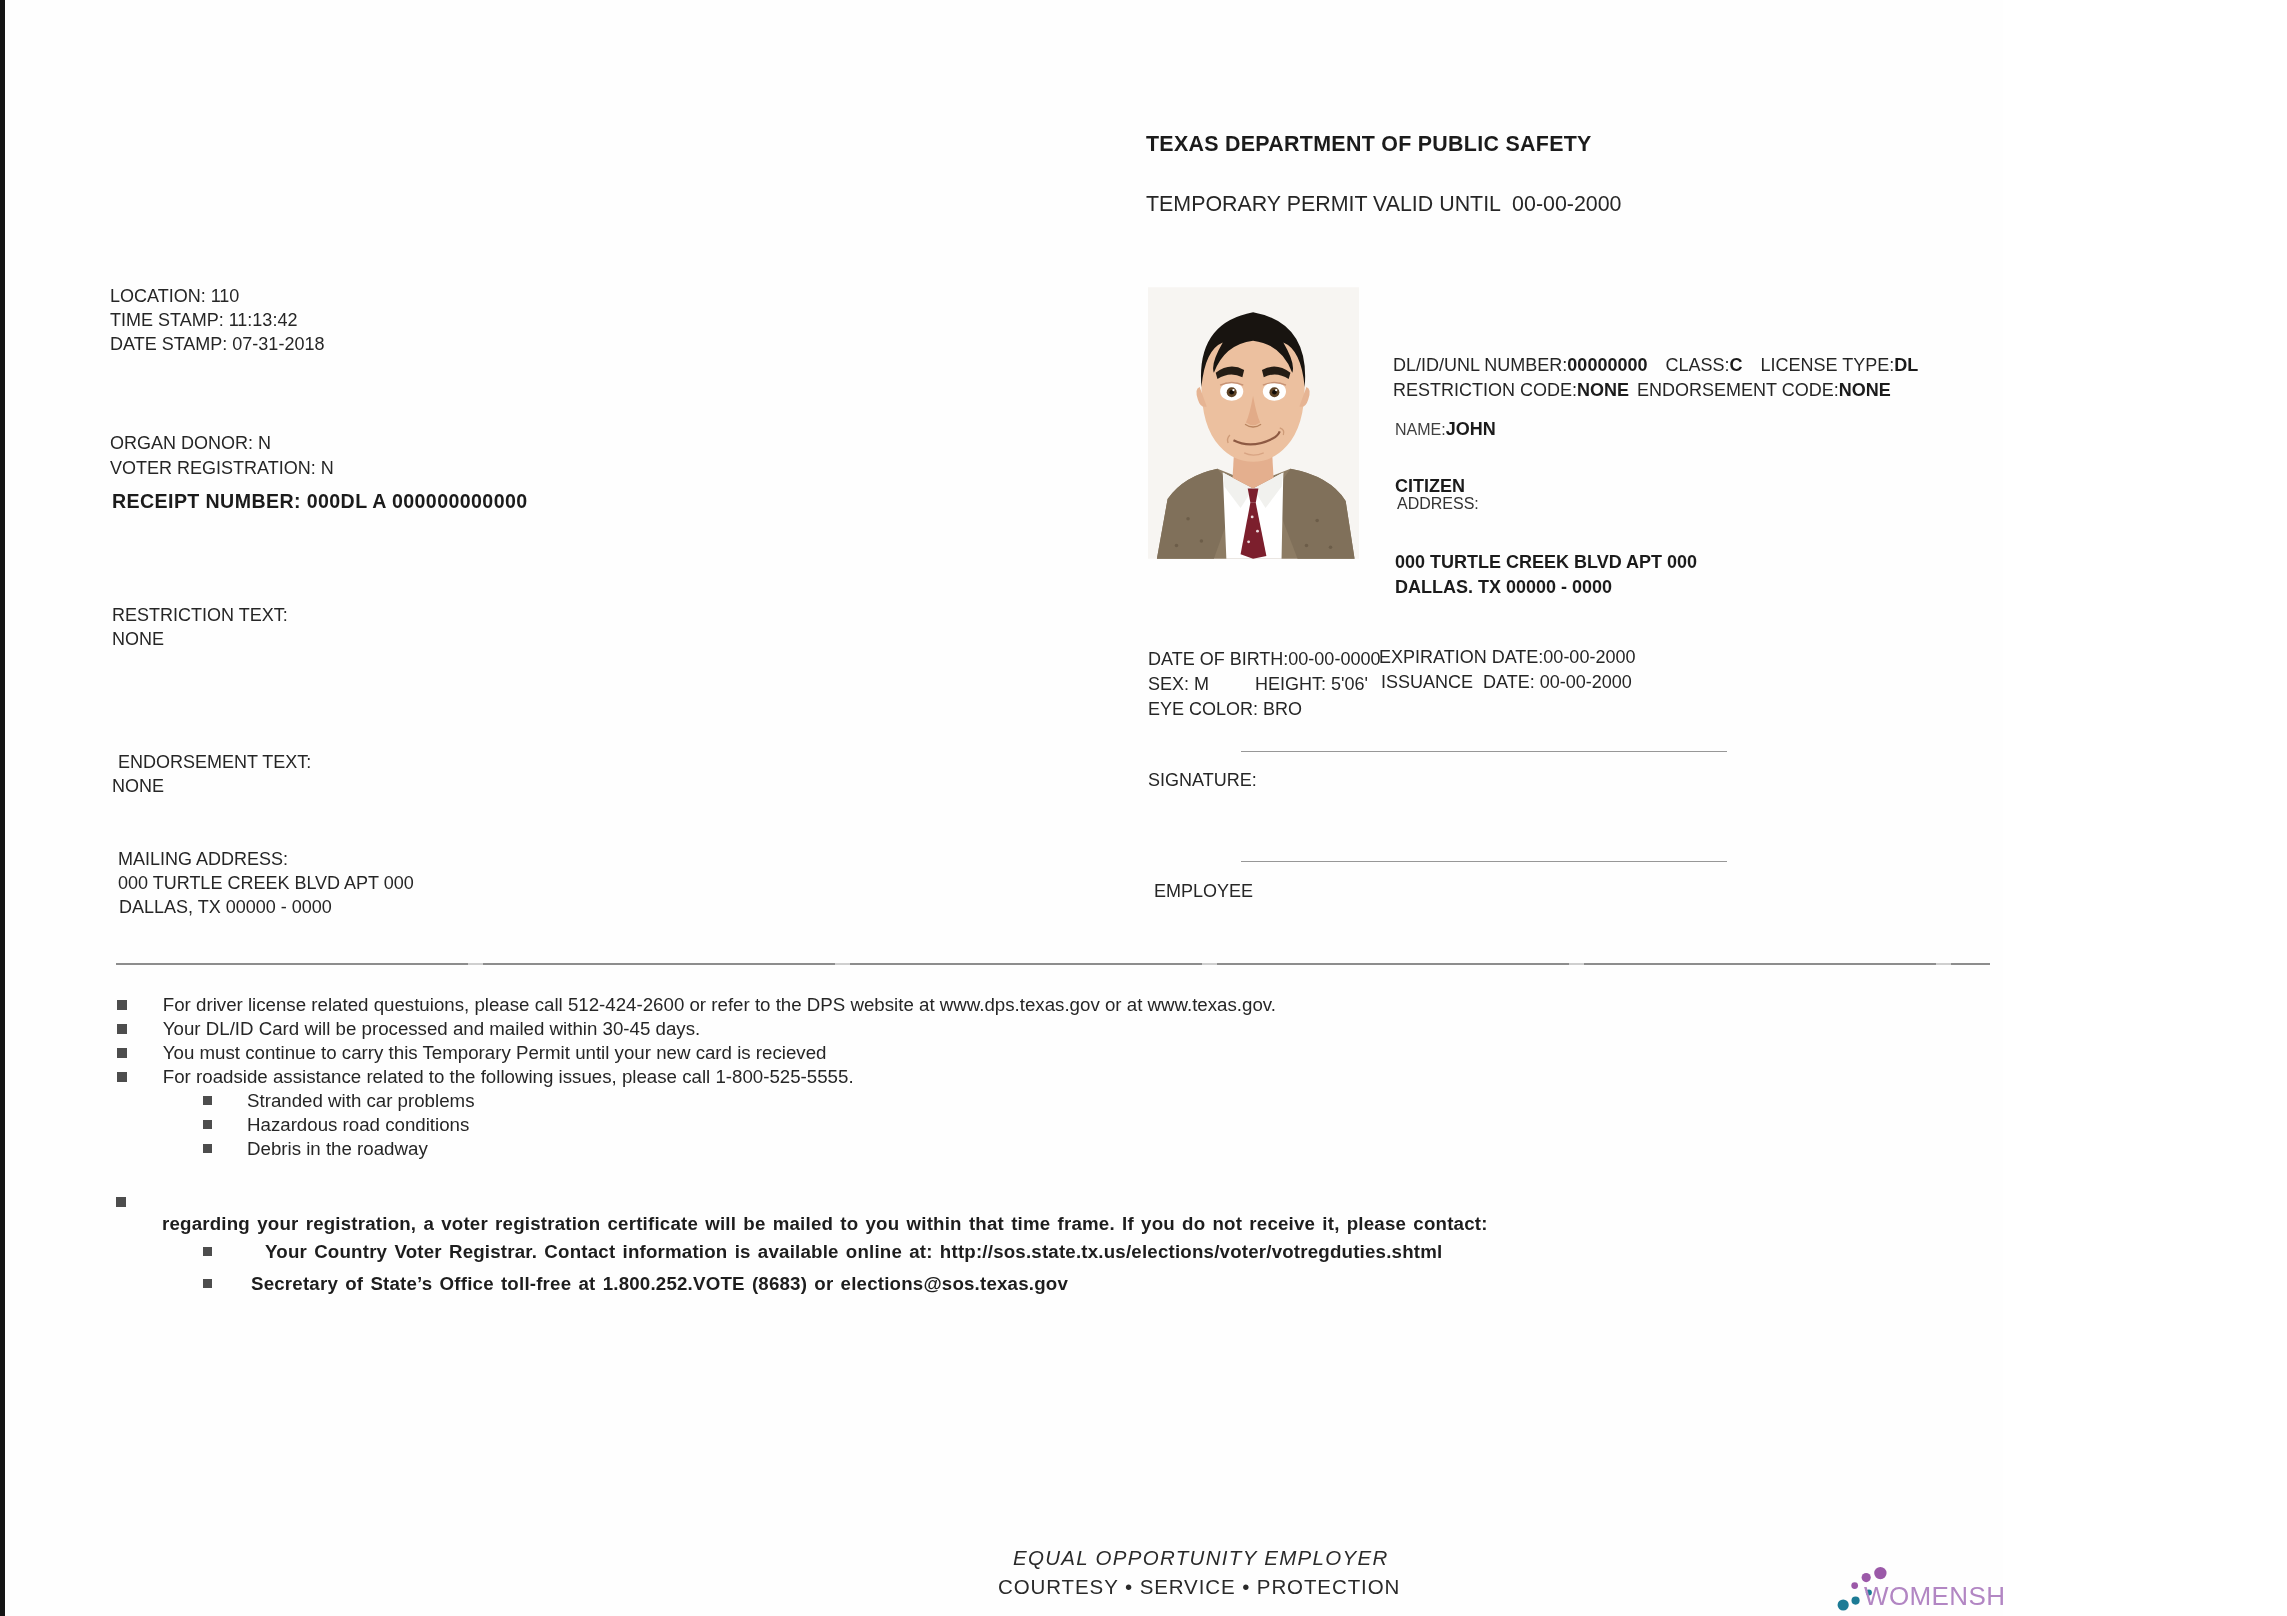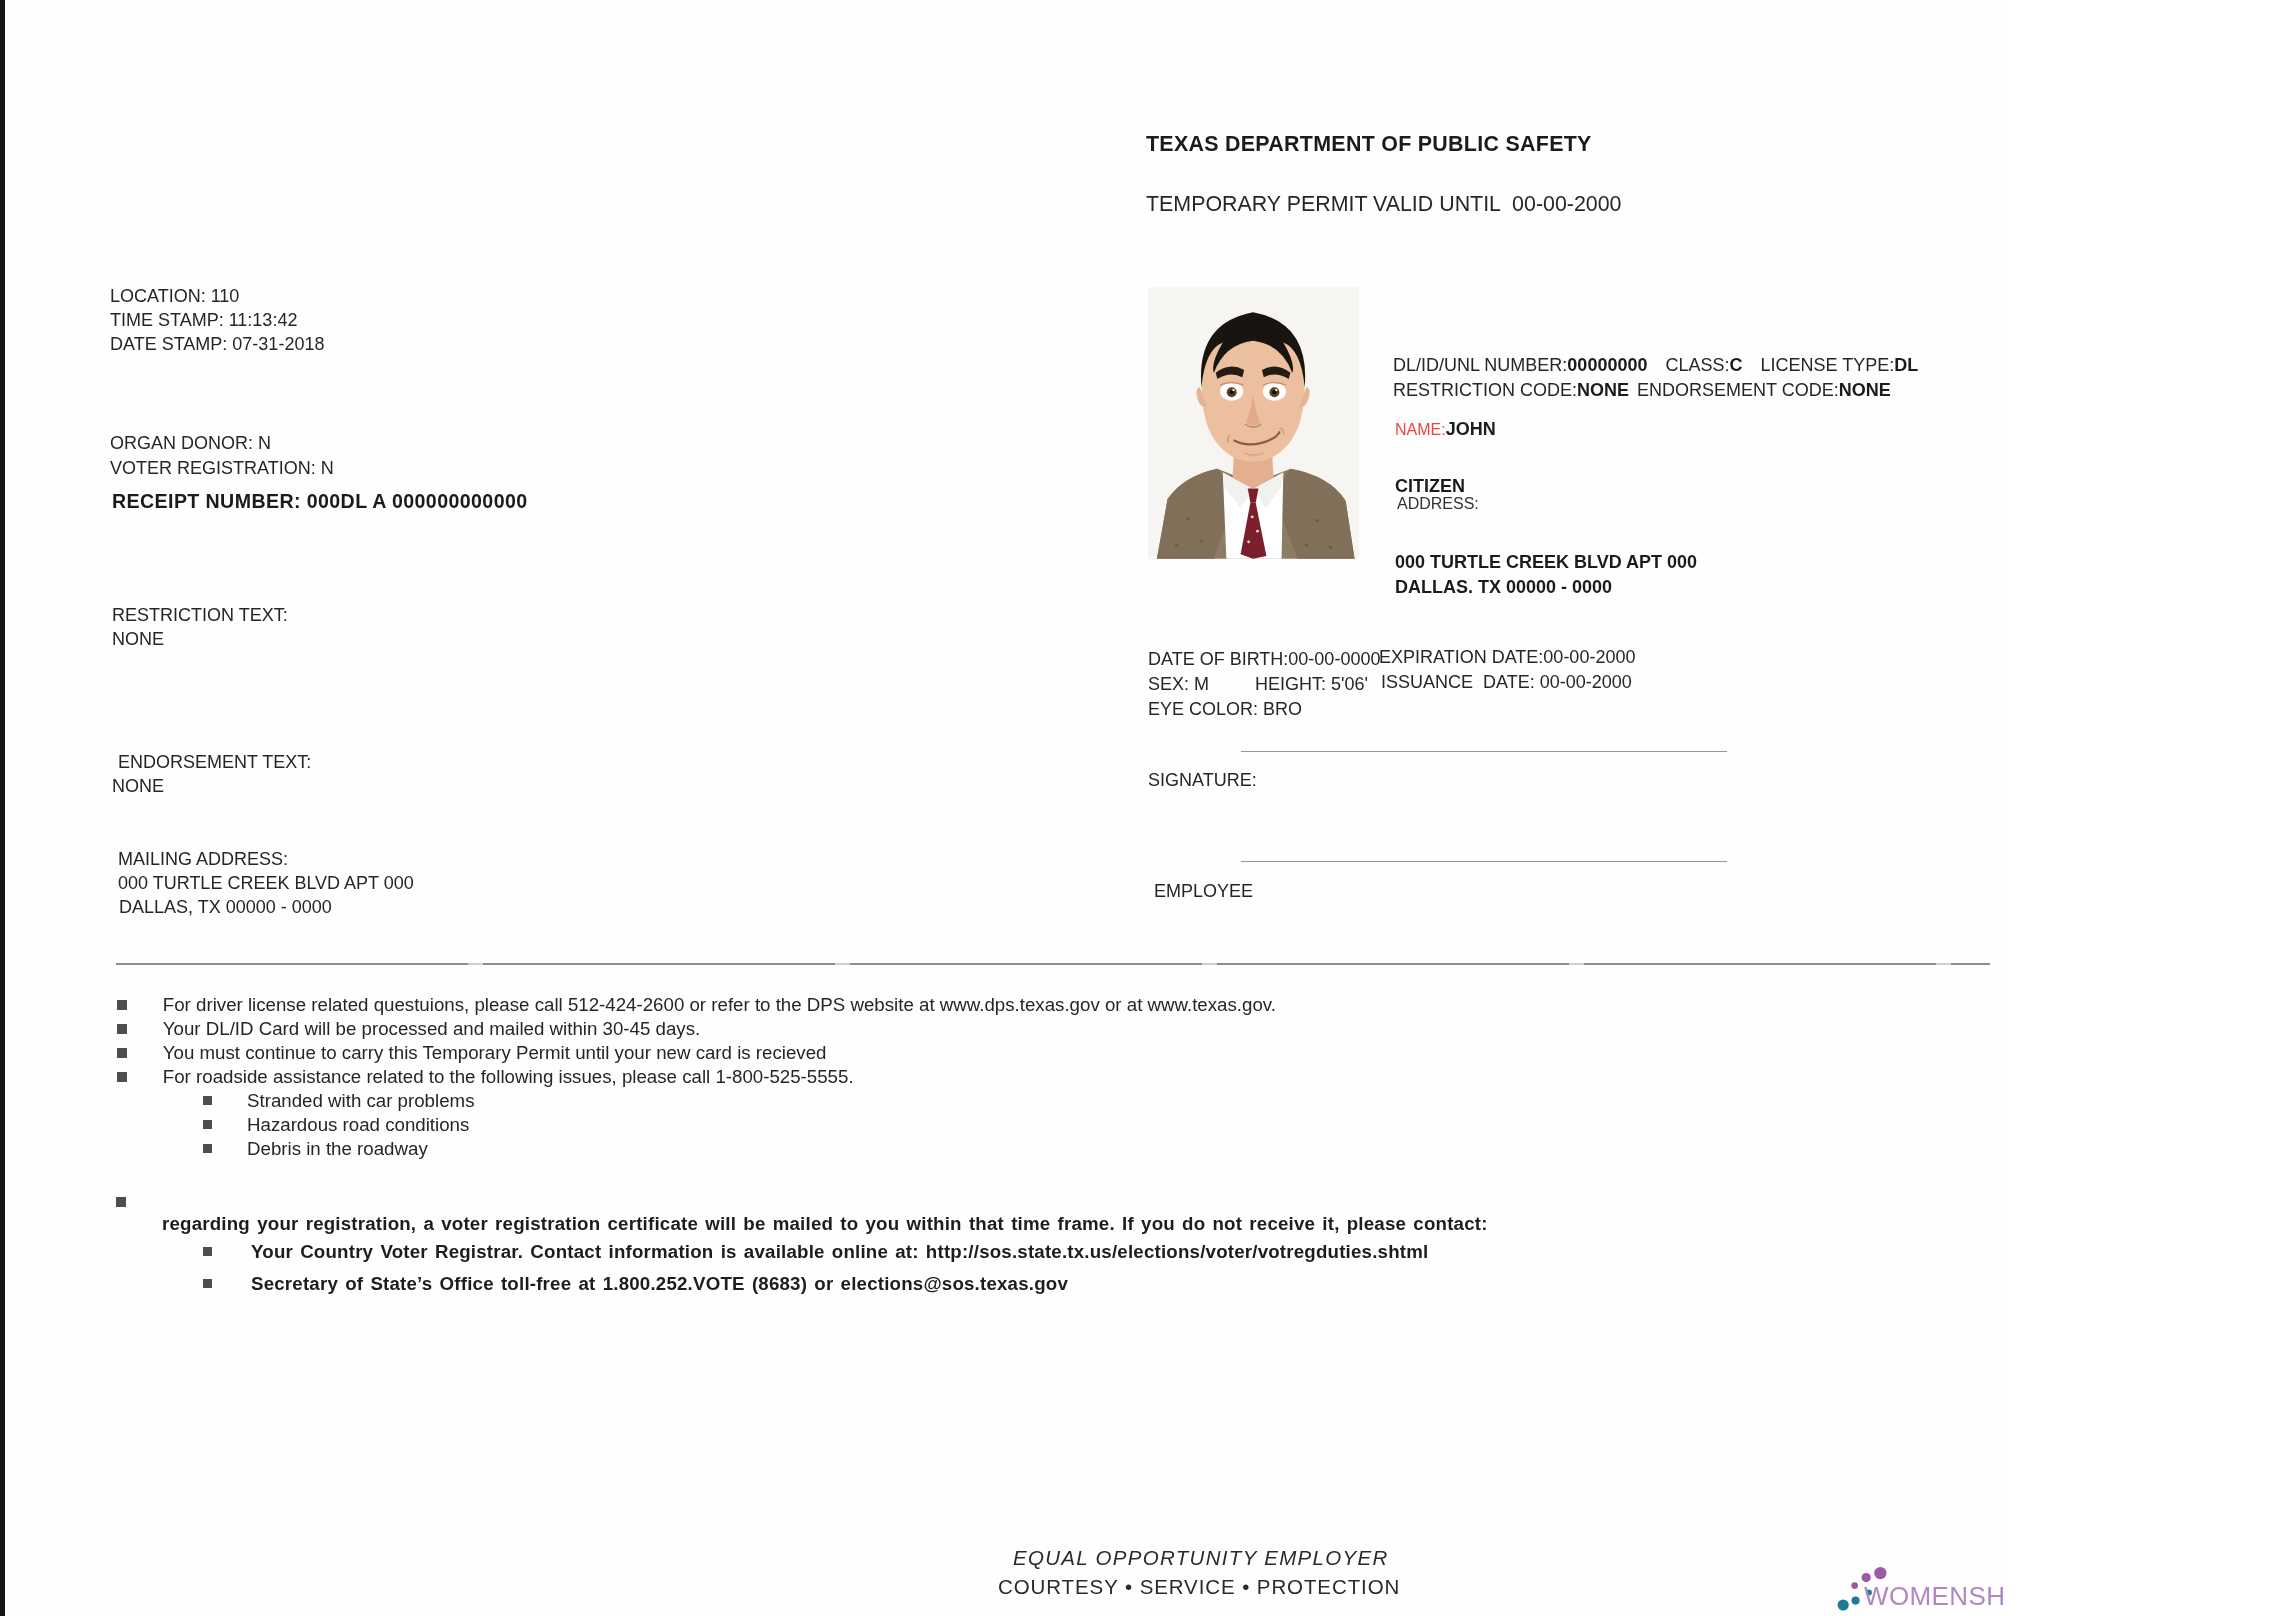--- a/index.html
+++ b/index.html
@@ -123,21 +123,21 @@
       <path d="M96 172 Q116 182 140 170 Q146 167 148 162" stroke="#8e5a43" stroke-width="2.5" fill="none"></path>
       <path d="M92 166 q-4 4 -2 9" stroke="#cf9c79" stroke-width="1.5" fill="none"></path>
       <path d="M148 158 q6 2 4 8" stroke="#cf9c79" stroke-width="1.5" fill="none"></path>
       <path d="M108 186 q10 5 22 0" stroke="#d8a483" stroke-width="1.5" fill="none"></path>
     </svg>
   </div>
 
   <div class="abs t20" style="left:1393px;top:321px;"><span>DL/ID/UNL NUMBER:</span><span class="b">00000000</span><span style="margin-left:18px;">CLASS:</span><span class="b">C</span><span style="margin-left:18px;">LICENSE TYPE:</span><span class="b">DL</span></div>
   <div class="abs t20" style="left:1393px;top:346px;"><span>RESTRICTION CODE:</span><span class="b">NONE</span><span style="margin-left:8px;">ENDORSEMENT CODE:</span><span class="b">NONE</span></div>
 
-  <div class="abs" style="left:1395px;top:419px;"><span class="t18" style="color:#ef4444;">NAME:</span><span class="t20 b">JOHN</span></div>
+  <div class="abs" style="left:1395px;top:419px;"><span class="t18" style="color:#404040;">NAME:</span><span class="t20 b">JOHN</span></div>
   <div class="abs t20 b" style="left:1395px;top:442px;">CITIZEN</div>
 
   <div class="abs t18" style="left:1397px;top:495px;color:#333;">ADDRESS:</div>
   <div class="abs t20 b" style="left:1395px;top:518px;">000 TURTLE CREEK BLVD APT 000</div>
   <div class="abs t20 b" style="left:1395px;top:543px;">DALLAS. TX 00000 - 0000</div>
 
   <div class="abs t20" style="left:1148px;top:615px;">DATE OF BIRTH:00-00-0000</div>
   <div class="abs t20" style="left:1379px;top:613px;">EXPIRATION DATE:00-00-2000</div>
   <div class="abs t20" style="left:1148px;top:640px;">SEX: M</div>
   <div class="abs t20" style="left:1255px;top:640px;">HEIGHT: 5'06'</div>
@@ -179,21 +179,21 @@
   <div class="bullet-row t21" style="left:203px;top:1138px;">
       <span class="sq small"></span>
       <span class="sub-text">Debris in the roadway</span>
     </div>
 
   <span class="sq abs" style="left:116px;top:1191px;"></span>
   <div class="abs t21 bold-note" style="left:162px;top:1213px;">regarding your registration, a voter registration certificate will be mailed to you within that time frame. If you do not receive it, please contact:</div>
 
   <div class="bullet-row t21" style="left:203px;top:1241px;">
       <span class="sq small"></span>
-      <span class="sub-text bold-note" style="margin-left:39px;">Your Country Voter Registrar. Contact information is available online at: http://sos.state.tx.us/elections/voter/votregduties.shtml</span>
+      <span class="sub-text bold-note" style="margin-left:53px;">Your Country Voter Registrar. Contact information is available online at: http://sos.state.tx.us/elections/voter/votregduties.shtml</span>
     </div>
   <div class="bullet-row t21" style="left:203px;top:1273px;">
       <span class="sq small"></span>
       <span class="sub-text bold-note" style="margin-left:39px;">Secretary of State’s Office toll-free at 1.800.252.VOTE (8683) or elections@sos.texas.gov</span>
     </div>
 
   <div class="abs t23 eoe" style="left:1013px;top:1546px;">EQUAL OPPORTUNITY EMPLOYER</div>
   <div class="abs t23 motto" style="left:998px;top:1575px;">COURTESY • SERVICE • PROTECTION</div>
 
   <div class="abs t27 pagenum" style="left:2106px;top:1518px;">Page 1</div>

